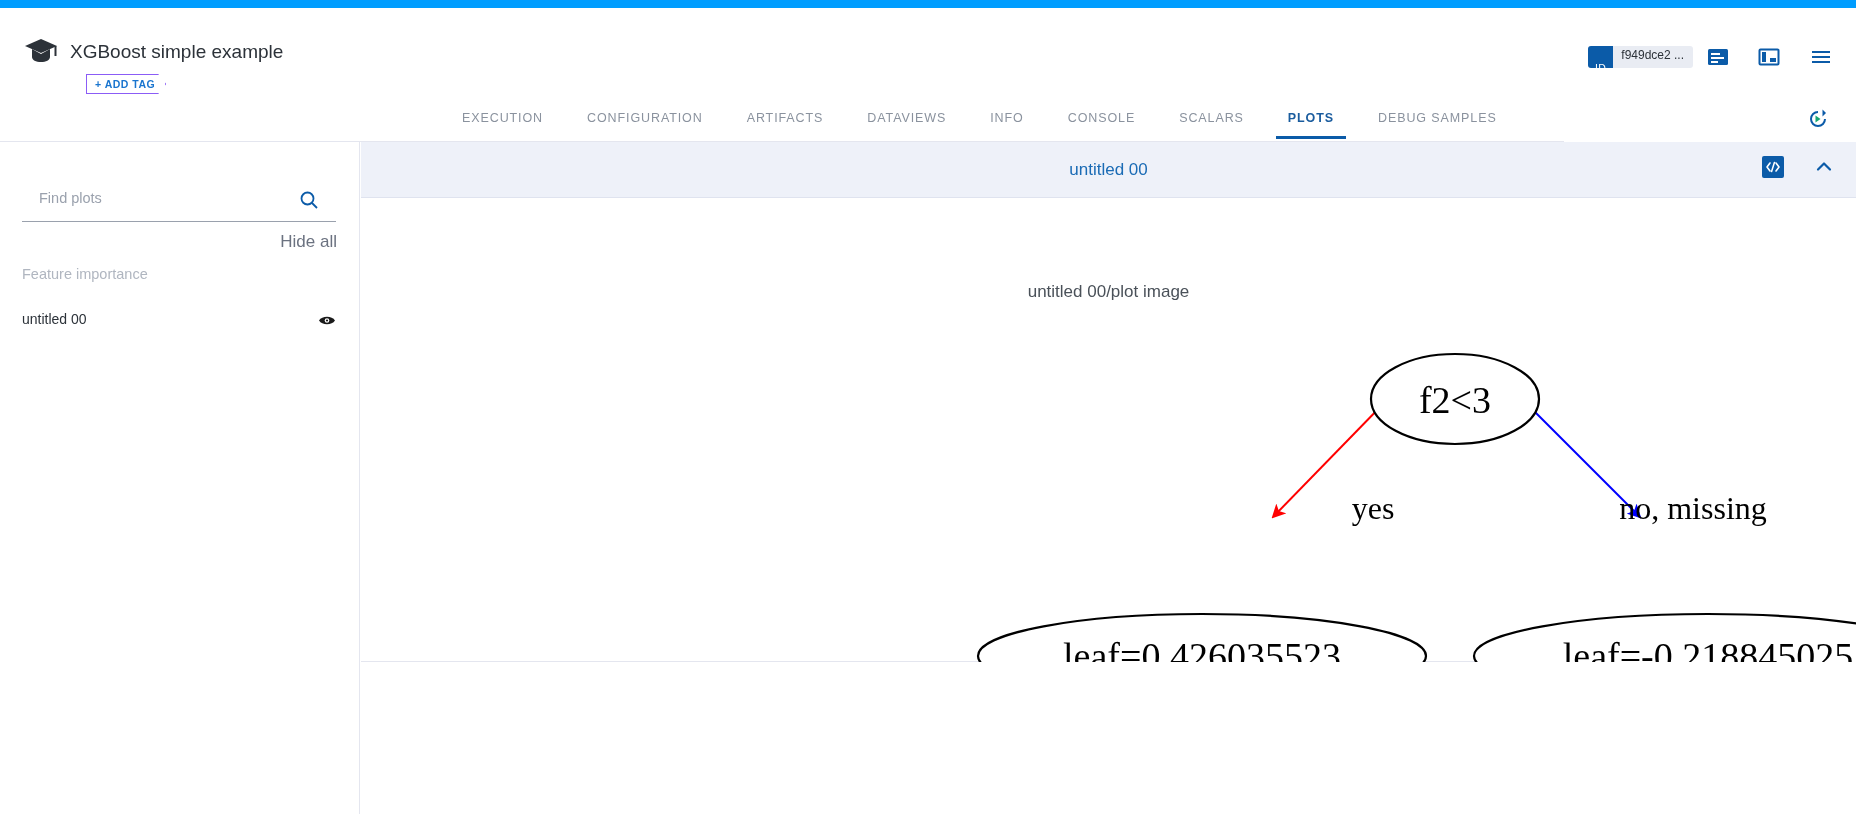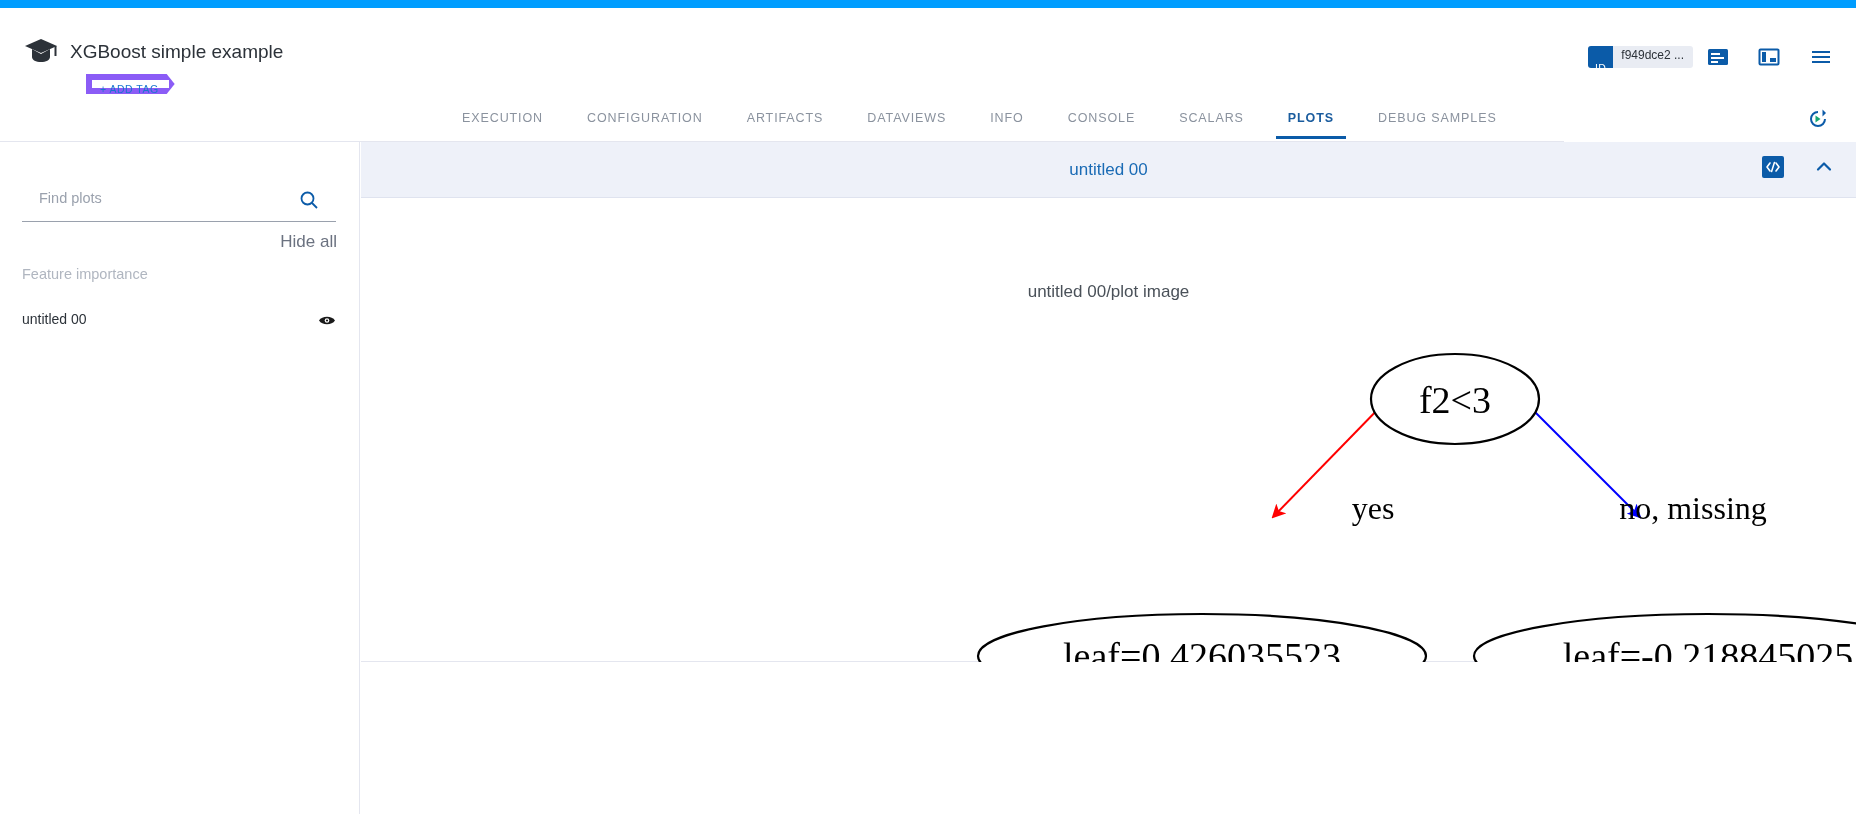--- a/index.html
+++ b/index.html
@@ -38,24 +38,24 @@
     width: 34px; height: 30px;
   }
   .exp-title {
     position: absolute; left: 70px; top: 33px;
     font-size: 19px; color: #2c3239; font-weight: 400;
     white-space: nowrap;
   }
   .add-tag {
     position: absolute; left: 86px; top: 66px;
     height: 20px; padding: 0 10px 0 8px;
-    border: 6px solid #8b5cf6;
+    border: 1px solid #8b5cf6;
     background: #ffffff;
     color: #1a75cf;
-    font-size: 10.5px; font-weight: normal; letter-spacing: 0.5px;
+    font-size: 10.5px; font-weight: bold; letter-spacing: 0.5px;
     line-height: 18px;
     clip-path: polygon(0 0, calc(100% - 8px) 0, 100% 50%, calc(100% - 8px) 100%, 0 100%);
     cursor: pointer;
   }
 
   
   .id-chip {
     position: absolute; top: 38px; left: 1588px;
     display: flex; align-items: center;
     height: 22px;

